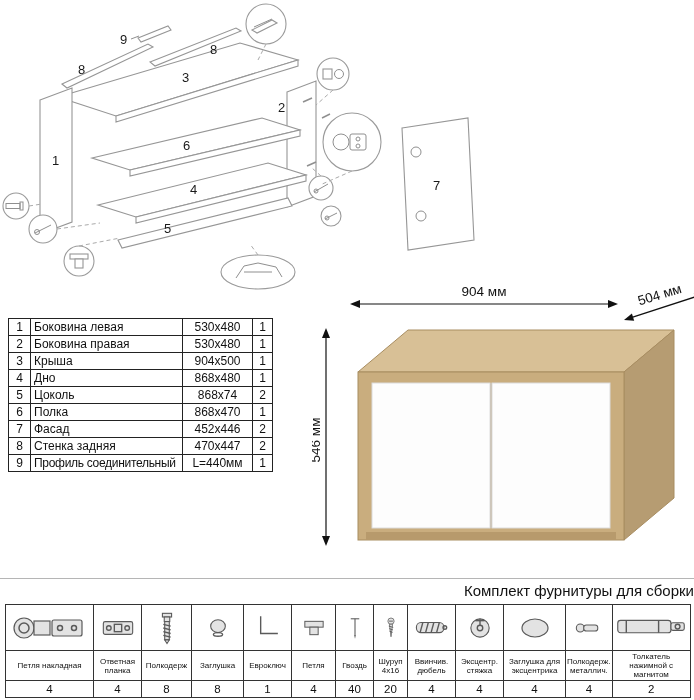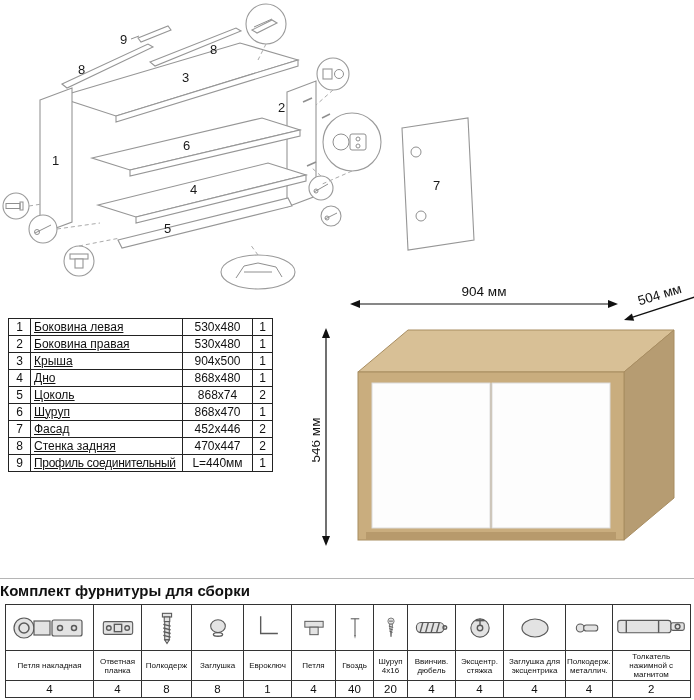--- a/index.html
+++ b/index.html
@@ -9,32 +9,32 @@
   .exploded { position:absolute; left:0; top:0; }
   .exploded text { font-size:13px; fill:#1a1a1a; font-family:"Liberation Sans","DejaVu Sans",sans-serif; }
   .pline { stroke:#969696; stroke-width:1.1; fill:#ffffff; }
   .thin  { stroke:#8f8f8f; stroke-width:1; fill:none; }
   .dash  { stroke:#aaaaaa; stroke-width:1; fill:none; stroke-dasharray:4 3; }
   .callout { stroke:#9a9a9a; stroke-width:1.1; fill:#ffffff; }
 
   .parts-table { position:absolute; left:8px; top:318px; border-collapse:collapse; background:#fff; }
   .parts-table td { border:1px solid #222; font-size:12px; line-height:15px; padding:0 3px; height:17px; white-space:nowrap; }
   .c-num  { width:22px;  text-align:center; }
-  .c-name { width:152px;text-decoration:underline; }
+  .c-name { width:152px; }
   .c-size { width:70px;  text-align:center; }
   .c-qty  { width:20px;  text-align:center; }
   .condensed { font-size:10.5px; letter-spacing:-0.3px; }
 
   .product-view { position:absolute; left:312px; top:280px; }
   .dim-text { font-size:13.5px; fill:#111; }
   .dim-line { stroke:#111; stroke-width:1.2; }
   .dim-head { fill:#111; }
 
   .hw-divider { position:absolute; left:0; top:578px; width:694px; height:0; border-top:1px solid #b5b5b5; }
-  .hw-title { position:absolute; left:0; top:582px; width:694px; text-align:left; font-size:15px;font-weight:bold; }
+  .hw-title { position:absolute; left:0; top:582px; width:694px; text-align:right; font-size:15px; }
   .hw-table { position:absolute; left:5px; top:604px; border-collapse:collapse; table-layout:fixed; background:#fff; }
   .hw-table td { border:1px solid #333; text-align:center; vertical-align:middle; padding:0; overflow:hidden; }
   .hw-icons td { height:46px; }
   .hw-names td { font-size:8px; line-height:9px; height:24px; padding:1px; }
   .hw-qty td { font-size:11.5px; height:17px; }
   .ic { display:block; margin:0 auto; }
   .ic .s { stroke:#5a5a5a; fill:none; stroke-width:1.5; }
   .ic .f { stroke:#5a5a5a; fill:#e3e3e3; stroke-width:1.2; }
 </style>
 </head>
@@ -174,21 +174,21 @@
       <td class="c-qty">1</td>
     </tr>
     <tr>
       <td class="c-num">5</td>
       <td class="c-name">Цоколь</td>
       <td class="c-size">868x74</td>
       <td class="c-qty">2</td>
     </tr>
     <tr>
       <td class="c-num">6</td>
-      <td class="c-name">Шуруп</td>
+      <td class="c-name">Полка</td>
       <td class="c-size">868x470</td>
       <td class="c-qty">1</td>
     </tr>
     <tr>
       <td class="c-num">7</td>
       <td class="c-name">Фасад</td>
       <td class="c-size">452x446</td>
       <td class="c-qty">2</td>
     </tr>
     <tr>

